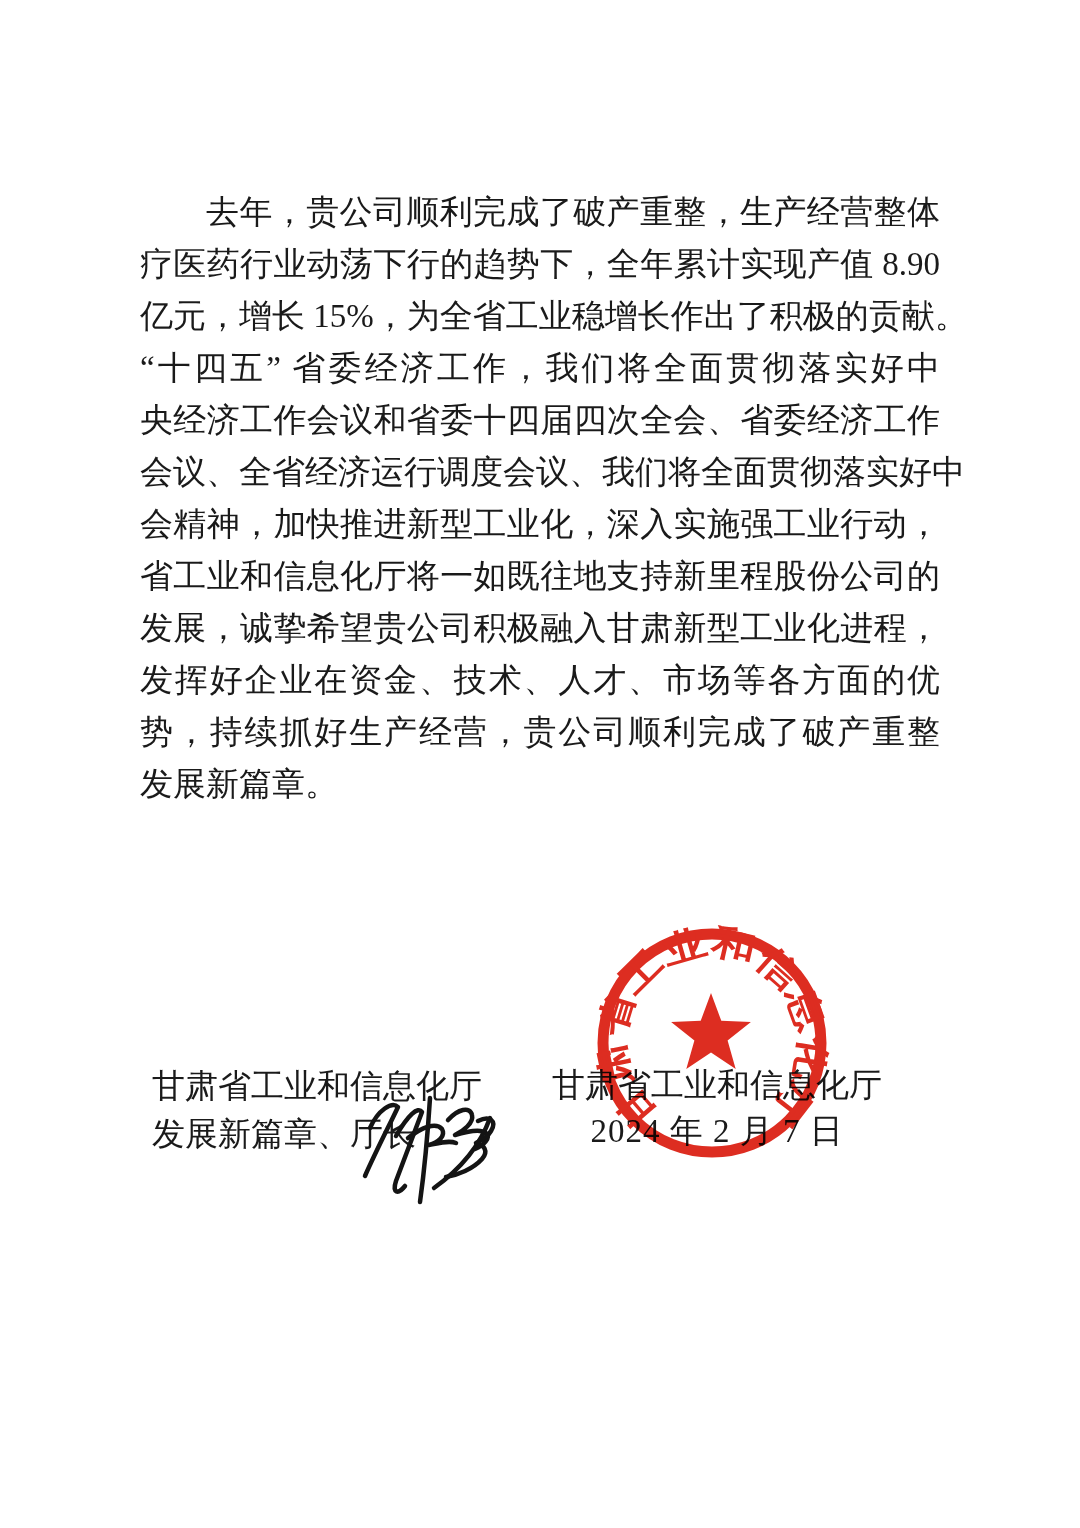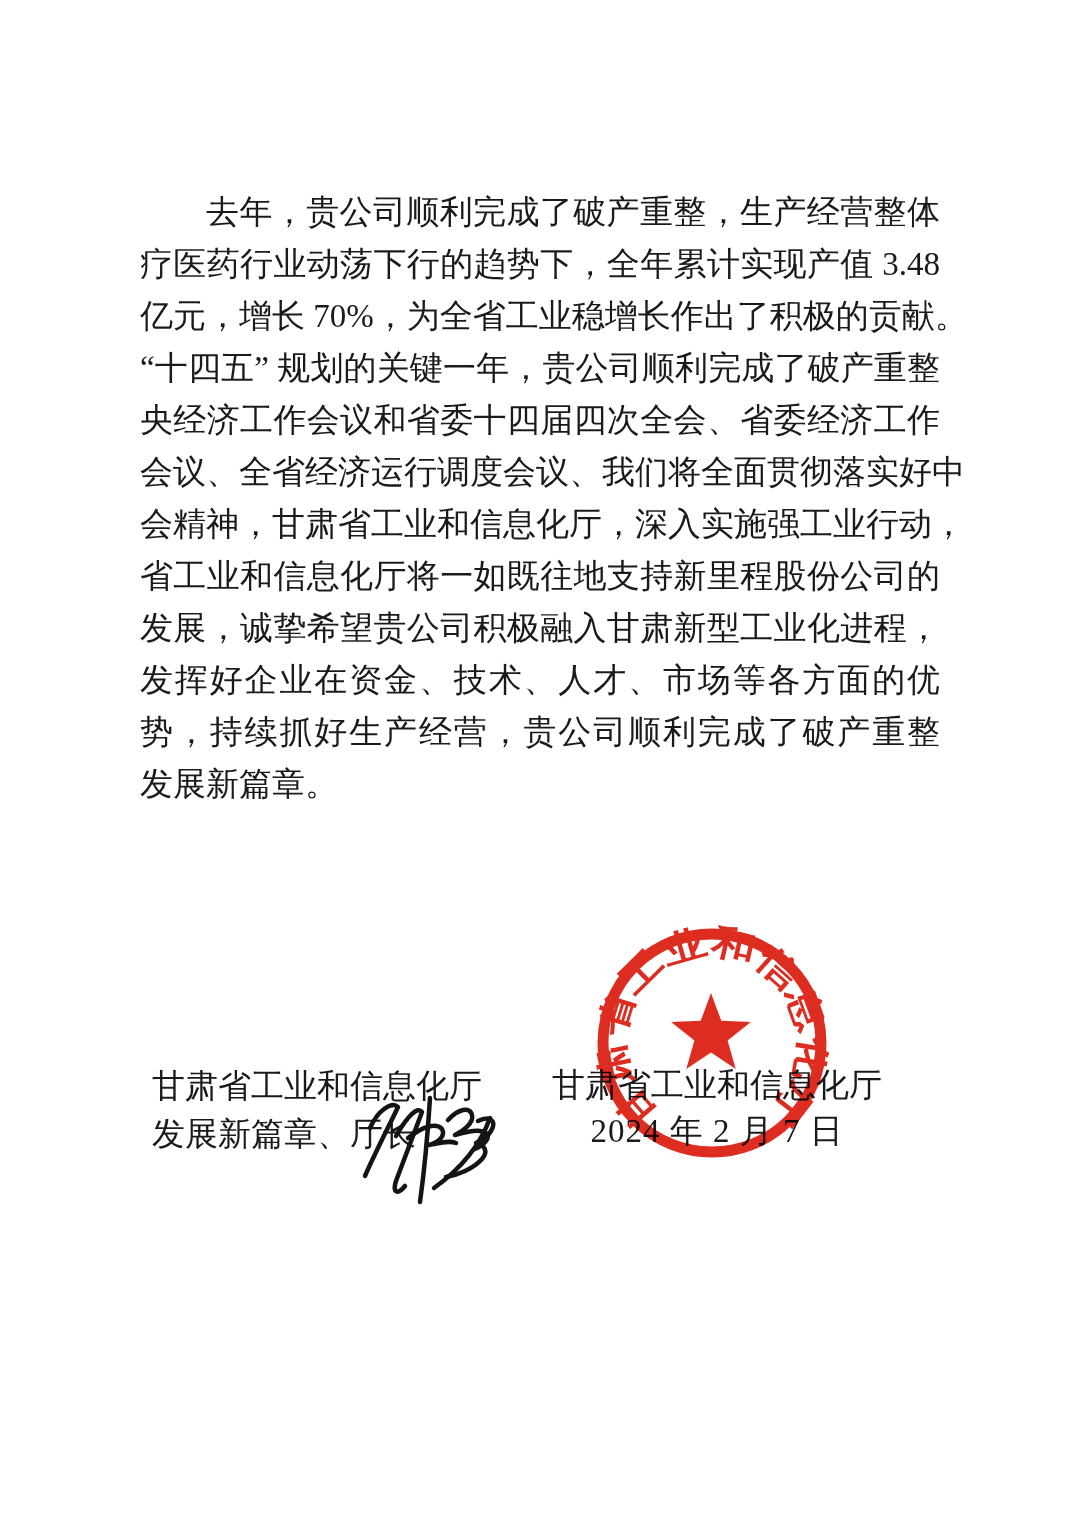--- a/index.html
+++ b/index.html
@@ -44,26 +44,26 @@
     opacity:.96;
   }
 </style>
 </head>
 <body>
 
 <div class="page">
 
   <div class="body-text">
     <div class="line indent">去年，贵公司顺利完成了破产重整，生产经营整体</div>
-    <div class="line">疗医药行业动荡下行的趋势下，全年累计实现产值 3.48</div>
-    <div class="line">亿元，增长 70%，为全省工业稳增长作出了积极的贡献。</div>
-    <div class="line">“十四五” 规划的关键一年，贵公司顺利完成了破产重整</div>
+    <div class="line">疗医药行业动荡下行的趋势下，全年累计实现产值 8.90</div>
+    <div class="line">亿元，增长 15%，为全省工业稳增长作出了积极的贡献。</div>
+    <div class="line">“十四五” 省委经济工作，我们将全面贯彻落实好中</div>
     <div class="line">央经济工作会议和省委十四届四次全会、省委经济工作</div>
     <div class="line">会议、全省经济运行调度会议、我们将全面贯彻落实好中</div>
-    <div class="line">会精神，甘肃省工业和信息化厅，深入实施强工业行动，</div>
+    <div class="line">会精神，加快推进新型工业化，深入实施强工业行动，</div>
     <div class="line">省工业和信息化厅将一如既往地支持新里程股份公司的</div>
     <div class="line">发展，诚挚希望贵公司积极融入甘肃新型工业化进程，</div>
     <div class="line">发挥好企业在资金、技术、人才、市场等各方面的优</div>
     <div class="line">势，持续抓好生产经营，贵公司顺利完成了破产重整</div>
     <div class="line short">发展新篇章。</div>
   </div>
 
   <div class="sig-left">
     <div>甘肃省工业和信息化厅</div>
     <div>发展新篇章、厅长</div>

